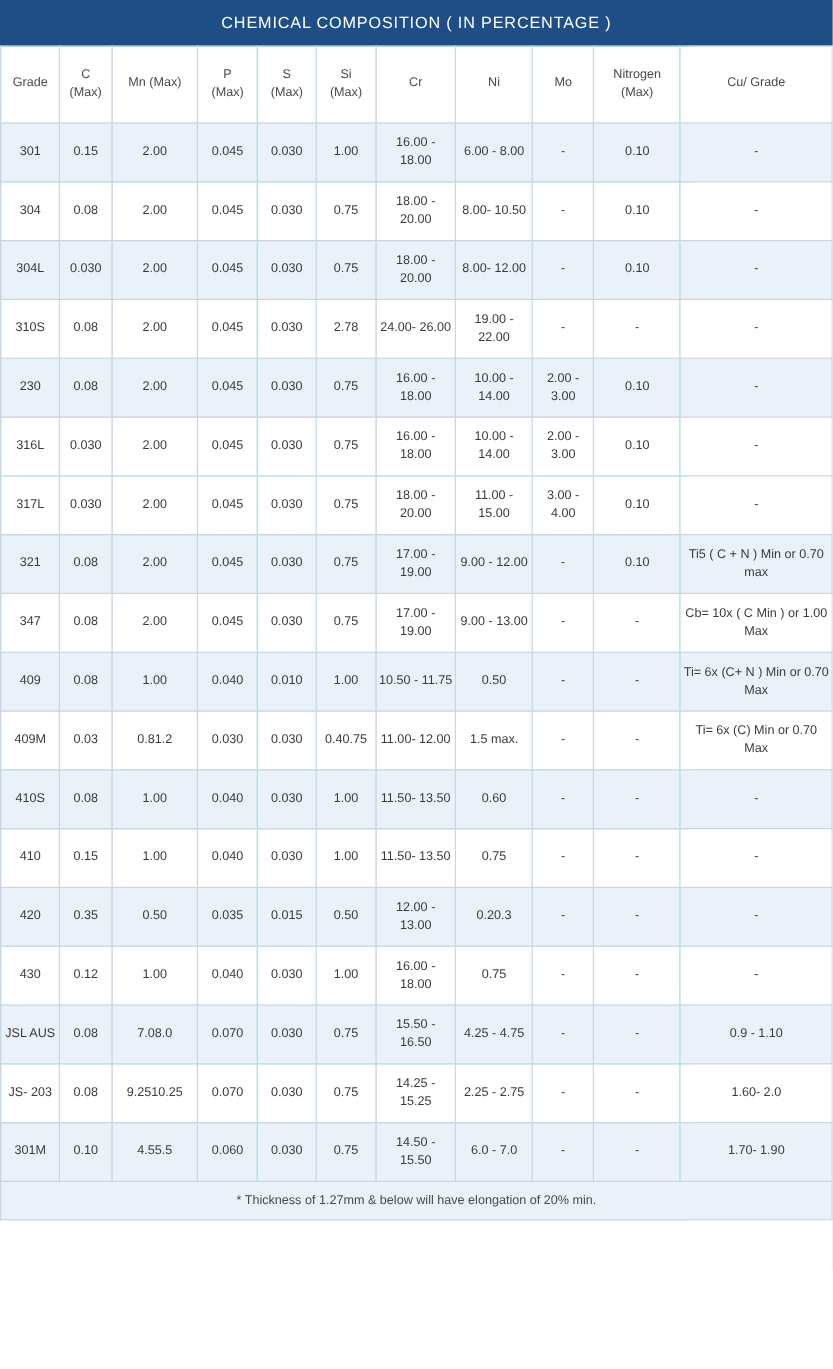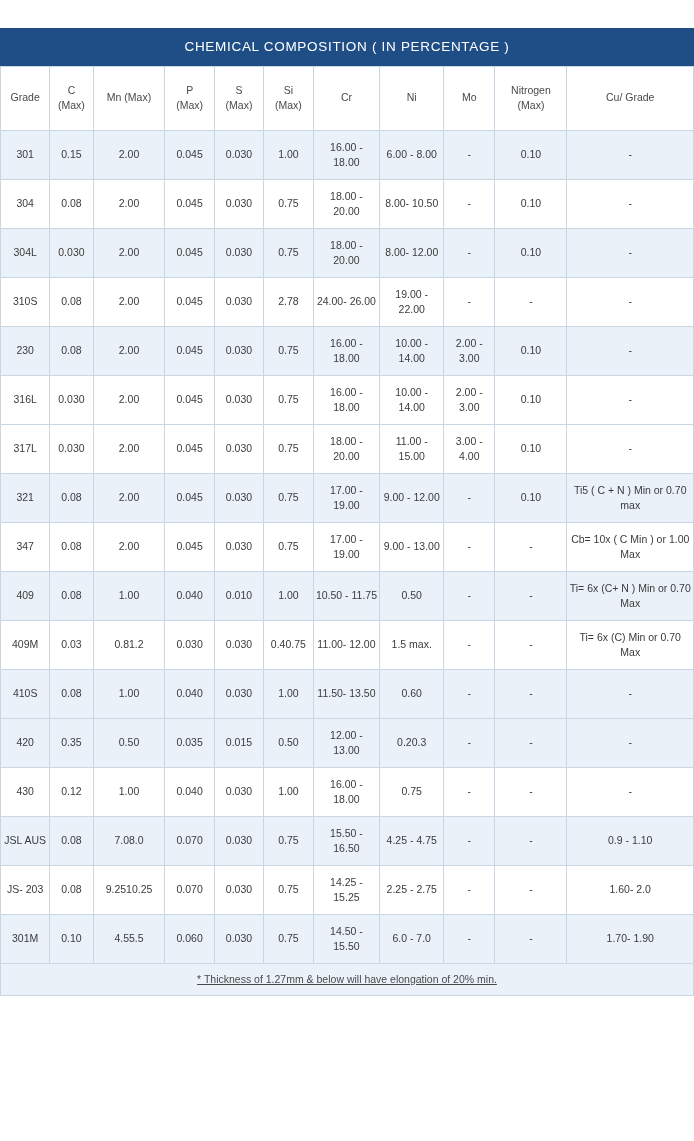--- a/index.html
+++ b/index.html
@@ -8,21 +8,20 @@
     background: #ffffff;
   }
   body {
     font-family: "Liberation Sans", sans-serif;
     width: 694px;
   }
   .sheet {
     width: 574px;
     box-sizing: border-box;
     background: #5eead4;
-    margin-top: 28px;
   }
   .title-bar {
     background: #1f4e87;
     color: #ffffff;
     text-align: center;
     font-size: 13.5px;
     letter-spacing: 0.7px;
     padding: 11px 6px 12px 6px;
     box-sizing: border-box;
     width: 694px;
@@ -66,21 +65,20 @@
   .footnote {
     border: 1px solid #c9d6e4;
     border-top: none;
     background: #eaf1f9;
     text-align: center;
     font-size: 10.5px;
     color: #4a4a4a;
     padding: 9px 4px 10px 4px;
     box-sizing: border-box;
     width: 694px;
-    text-decoration: underline;
   }
   
   col.c-grade { width: 48px; }
   col.c-c { width: 42px; }
   col.c-mn { width: 70px; }
   col.c-p { width: 48px; }
   col.c-s { width: 48px; }
   col.c-si { width: 48px; }
   col.c-cr { width: 65px; }
   col.c-ni { width: 62px; }
@@ -275,20 +273,33 @@
           <td>1.00</td>
           <td>0.040</td>
           <td>0.030</td>
           <td>1.00</td>
           <td>11.50- 13.50</td>
           <td>0.60</td>
           <td>-</td>
           <td>-</td>
           <td>-</td>
         </tr>
+        <tr class="even">
+          <td class="grade">410</td>
+          <td>0.15</td>
+          <td>1.00</td>
+          <td>0.040</td>
+          <td>0.030</td>
+          <td>1.00</td>
+          <td>11.50- 13.50</td>
+          <td>0.75</td>
+          <td>-</td>
+          <td>-</td>
+          <td>-</td>
+        </tr>
         <tr class="odd">
           <td class="grade">420</td>
           <td>0.35</td>
           <td>0.50</td>
           <td>0.035</td>
           <td>0.015</td>
           <td>0.50</td>
           <td>12.00 - 13.00</td>
           <td>0.20.3</td>
           <td>-</td>

